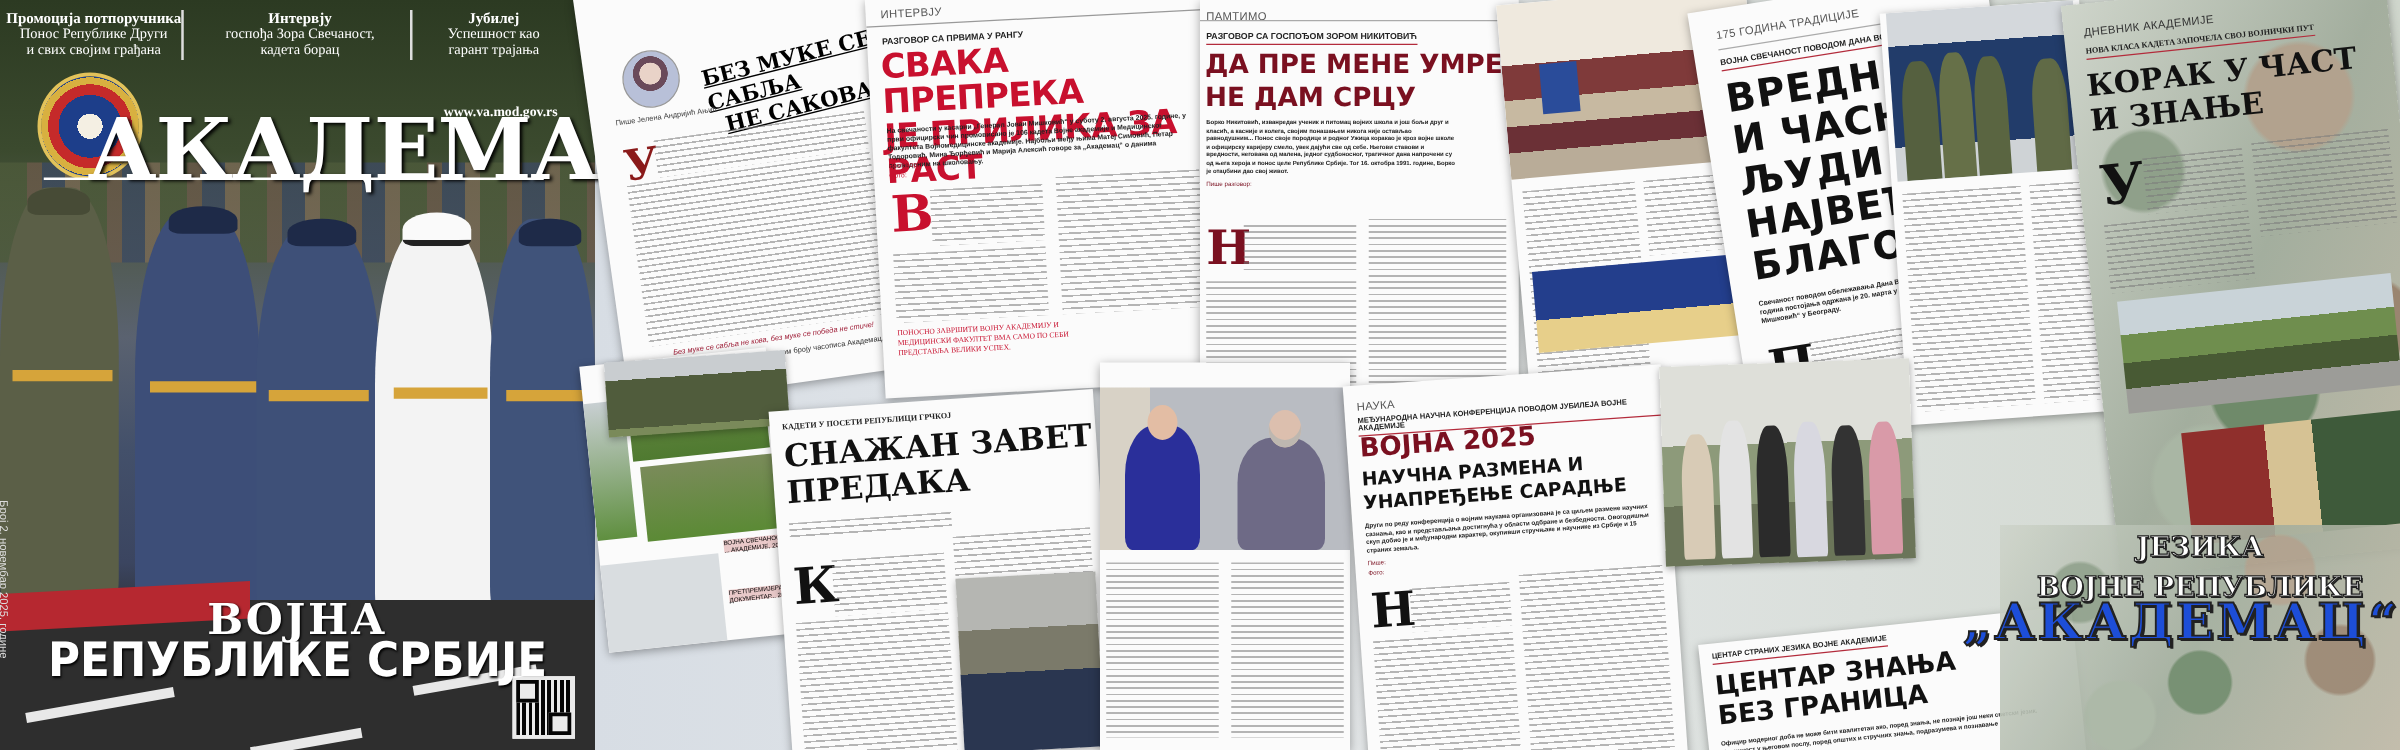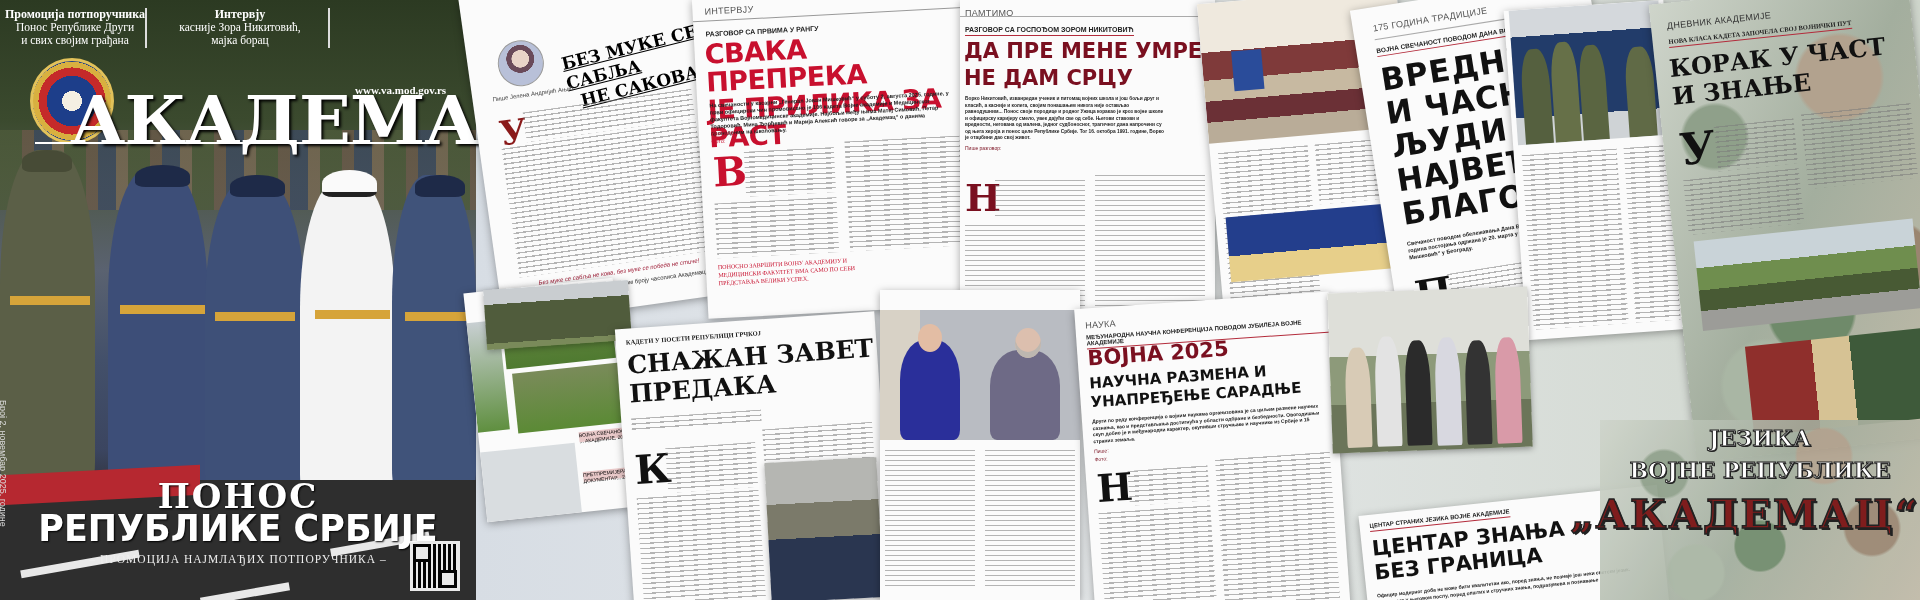--- a/index.html
+++ b/index.html
@@ -75,34 +75,38 @@
   <div class="road-stripe" style="left:200px;top:590px;width:90px;"></div>
 
   <div class="cover-head" style="left:0;">
     <b>Промоција потпоручника</b>
     <span>Понос Републике Други</span><br>
     <span>и свих својим грађана</span>
   </div>
   <div class="cover-sep" style="left:145px;"></div>
   <div class="cover-head" style="left:165px;">
     <b>Интервју</b>
-    <span>касније Зора Никитовић,</span><br>
-    <span>мајка борац</span>
+    <span>госпођа Зора Свечаност,</span><br>
+    <span>кадета борац</span>
   </div>
   <div class="cover-sep" style="left:328px;"></div>
+  <div class="cover-head" style="left:320px;">
+    <b>Јубилеј</b>
+    <span>Успешност као</span><br>
+    <span>гарант трајања</span>
+  </div>
 
   <div class="emblem"></div>
   <div class="url">www.va.mod.gov.rs</div>
   <div class="masthead">АКАДЕМАЦ</div>
   <div class="abs" style="left:35px;top:142px;width:400px;height:2px;background:#fff;"></div>
 
   <div class="spine-text">Број 2, новембар 2025. године</div>
-  <div class="cover-title-1">ПОНОС</div>
+  <div class="cover-title-1">ВОЈНА</div>
   <div class="cover-title-2">РЕПУБЛИКЕ СРБИЈЕ</div>
-  <div class="cover-sub">– ПРОМОЦИЈА НАЈМЛАЂИХ ПОТПОРУЧНИКА –</div>
   <div class="qr"></div>
 </div>
 
 <div class="abs" style="left:476px;top:0;width:1444px;height:600px;background:linear-gradient(90deg,#d7dde4,#e5e8ea 40%,#cfd6cc 100%);z-index:-1;"></div>
 
 <div class="page" style="left:480px;top:-20px;width:240px;height:330px;transform:rotate(-8deg);">
   <div class="abs" style="left:30px;top:50px;width:44px;height:44px;border-radius:50%;background:radial-gradient(circle at 50% 40%,#e9d3c8 0 25%,#6a4a5a 26% 40%,#b8c0d8 41%);border:1px solid #999;"></div>
   <div class="abs hl-serif" style="left:95px;top:62px;font-size:17px;text-decoration:underline;line-height:20px;transform:rotate(-6deg);">
     <div>БЕЗ МУКЕ СЕ САБЉА</div>
     <div style="padding-left:10px;">НЕ САКОВА</div>
@@ -266,13 +270,13 @@
   <div class="abs hl-sans" style="left:10px;top:22px;font-size:21px;line-height:24px;color:#111;">
     <div>ЦЕНТАР ЗНАЊА</div>
     <div>БЕЗ ГРАНИЦА</div>
   </div>
   <div class="abs" style="left:10px;top:78px;width:280px;font-size:5px;line-height:6.5px;font-weight:bold;color:#222;">Официр модерног доба не може бити квалитетан ако, поред знања, не познаје још неки светски језик. Успешност у његовом послу, поред општих и стручних знања, подразумева и познавање</div>
 </div>
 
 <div class="abs camo" style="left:1600px;top:420px;width:320px;height:180px;opacity:.9;"></div>
 <div class="abs hl-serif" style="left:1600px;top:425px;width:320px;text-align:center;font-size:22px;color:#fff;-webkit-text-stroke:1px #222;text-shadow:1px 1px 0 #222;">ЈЕЗИКА</div>
 <div class="abs hl-serif" style="left:1600px;top:457px;width:320px;text-align:center;font-size:22px;color:#fff;-webkit-text-stroke:1px #222;text-shadow:1px 1px 0 #222;">ВОЈНЕ РЕПУБЛИКЕ</div>
-<div class="abs hl-serif" style="left:1570px;top:490px;width:350px;text-align:center;font-size:40px;color:#7f1d1d;-webkit-text-stroke:1.5px #222;text-shadow:2px 2px 0 #222;letter-spacing:2px;">„АКАДЕМАЦ“</div>
+<div class="abs hl-serif" style="left:1570px;top:474px;width:350px;text-align:center;font-size:40px;color:#1d4ed8;-webkit-text-stroke:1.5px #222;text-shadow:2px 2px 0 #222;letter-spacing:2px;">„АКАДЕМАЦ“</div>
 
 </body></html>

